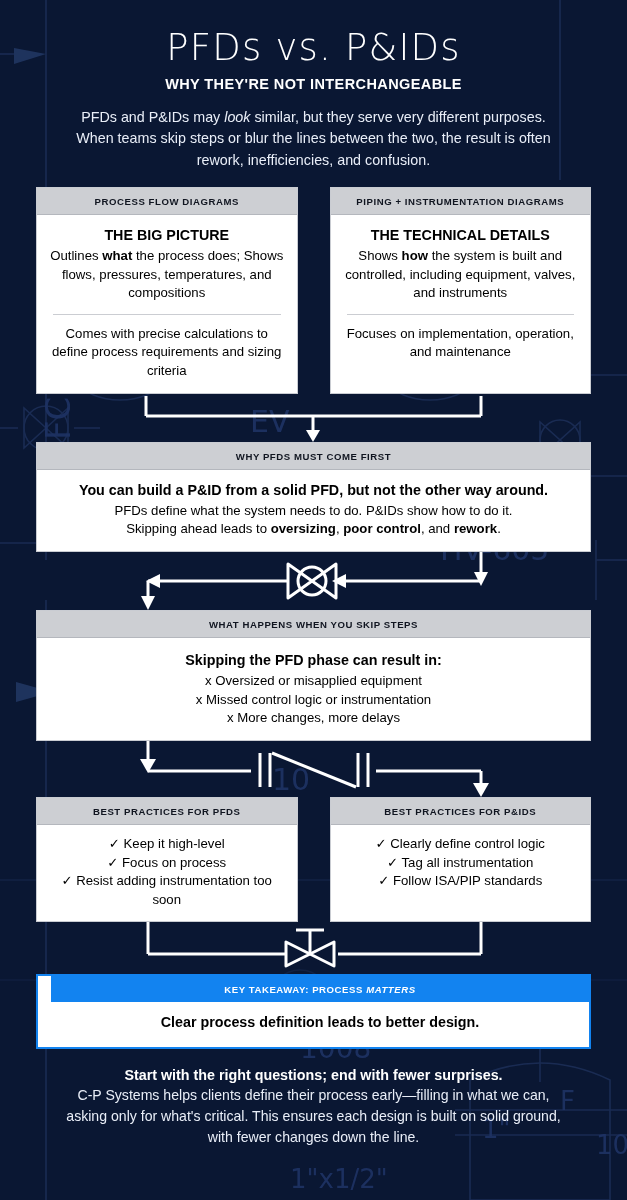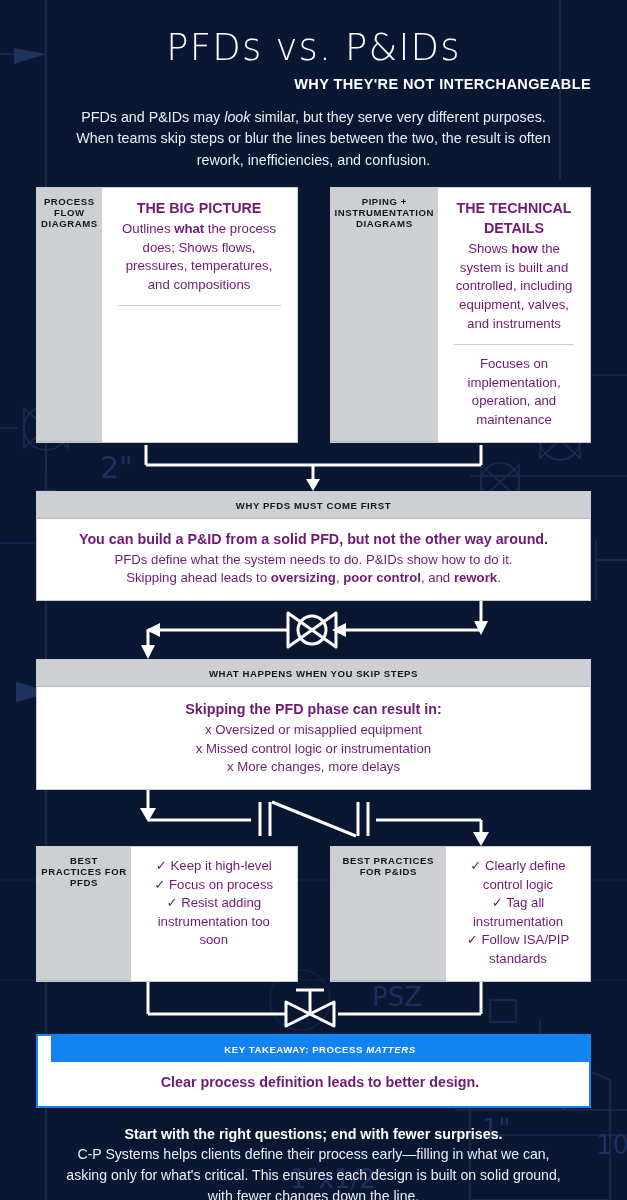--- a/index.html
+++ b/index.html
@@ -41,21 +41,20 @@
     font-weight: 300;
     color: #ffffff;
     line-height: 1.1;
   }
   .hero-sub {
     margin-top: 7px;
     font-size: 14.5px;
     font-weight: bold;
     letter-spacing: 0.4px;
     color: #ffffff;
-    text-align: right;
   }
   .hero-lede {
     margin: 15px auto 12px;
     width: 500px;
     font-size: 14.3px;
     line-height: 1.52;
     color: #e9eef8;
   }
   .hero-lede i { font-style: italic; }
 
@@ -76,21 +75,21 @@
   }
   .panel-head.accent {
     background: #1283f0;
     color: #ffffff;
     border-bottom: none;
   }
   .panel-head em { font-style: italic; }
   .panel-body {
     padding: 10px 12px 12px;
     text-align: center;
-    color: #701a75;
+    color: #000000;
     font-size: 13.2px;
     line-height: 1.41;
   }
   .panel-body .lead {
     font-weight: bold;
     font-size: 14.3px;
     margin-bottom: 2px;
     display: block;
   }
   .panel-body b { font-weight: bold; }
@@ -99,21 +98,21 @@
     border-top: 1px solid #cbcdd2;
     margin: 11px 4px 10px;
   }
 
   
   .cols {
     display: flex;
     gap: 32px;
     align-items: stretch;
   }
-  .cols > .panel { flex: 1 1 0; display: flex; flex-direction: row; }
+  .cols > .panel { flex: 1 1 0; display: flex; flex-direction: column; }
   .cols > .panel .panel-body { flex: 1 1 auto; }
 
   
   .conn { position: relative; width: 100%; }
   .conn svg { display: block; width: 100%; }
 
   
   .footer {
     text-align: center;
     margin-top: 18px;
@@ -222,20 +221,21 @@
       <p class="hero-lede"><span>PFDs and P&amp;IDs may </span><i>look</i><span> similar, but they serve very different purposes. When teams skip steps or blur the lines between the two, the result is often rework, inefficiencies, and confusion.</span></p>
     </div>
 
     <div class="cols" style="margin-top:15px;">
       <div class="panel">
         <div class="panel-head">PROCESS FLOW DIAGRAMS</div>
         <div class="panel-body">
           <span class="lead">THE BIG PICTURE</span>
           <div><span>Outlines </span><b>what</b><span> the process does; Shows  flows, pressures, temperatures, and compositions</span></div>
           <hr class="rule">
+          <div>Comes with precise calculations to define process requirements and sizing criteria</div>
         </div>
       </div>
       <div class="panel">
         <div class="panel-head">PIPING + INSTRUMENTATION DIAGRAMS</div>
         <div class="panel-body">
           <span class="lead">THE TECHNICAL DETAILS</span>
           <div><span>Shows </span><b>how</b><span> the system is built and controlled, including equipment, valves, and instruments</span></div>
           <hr class="rule">
           <div>Focuses on implementation, operation, and maintenance</div>
         </div>

